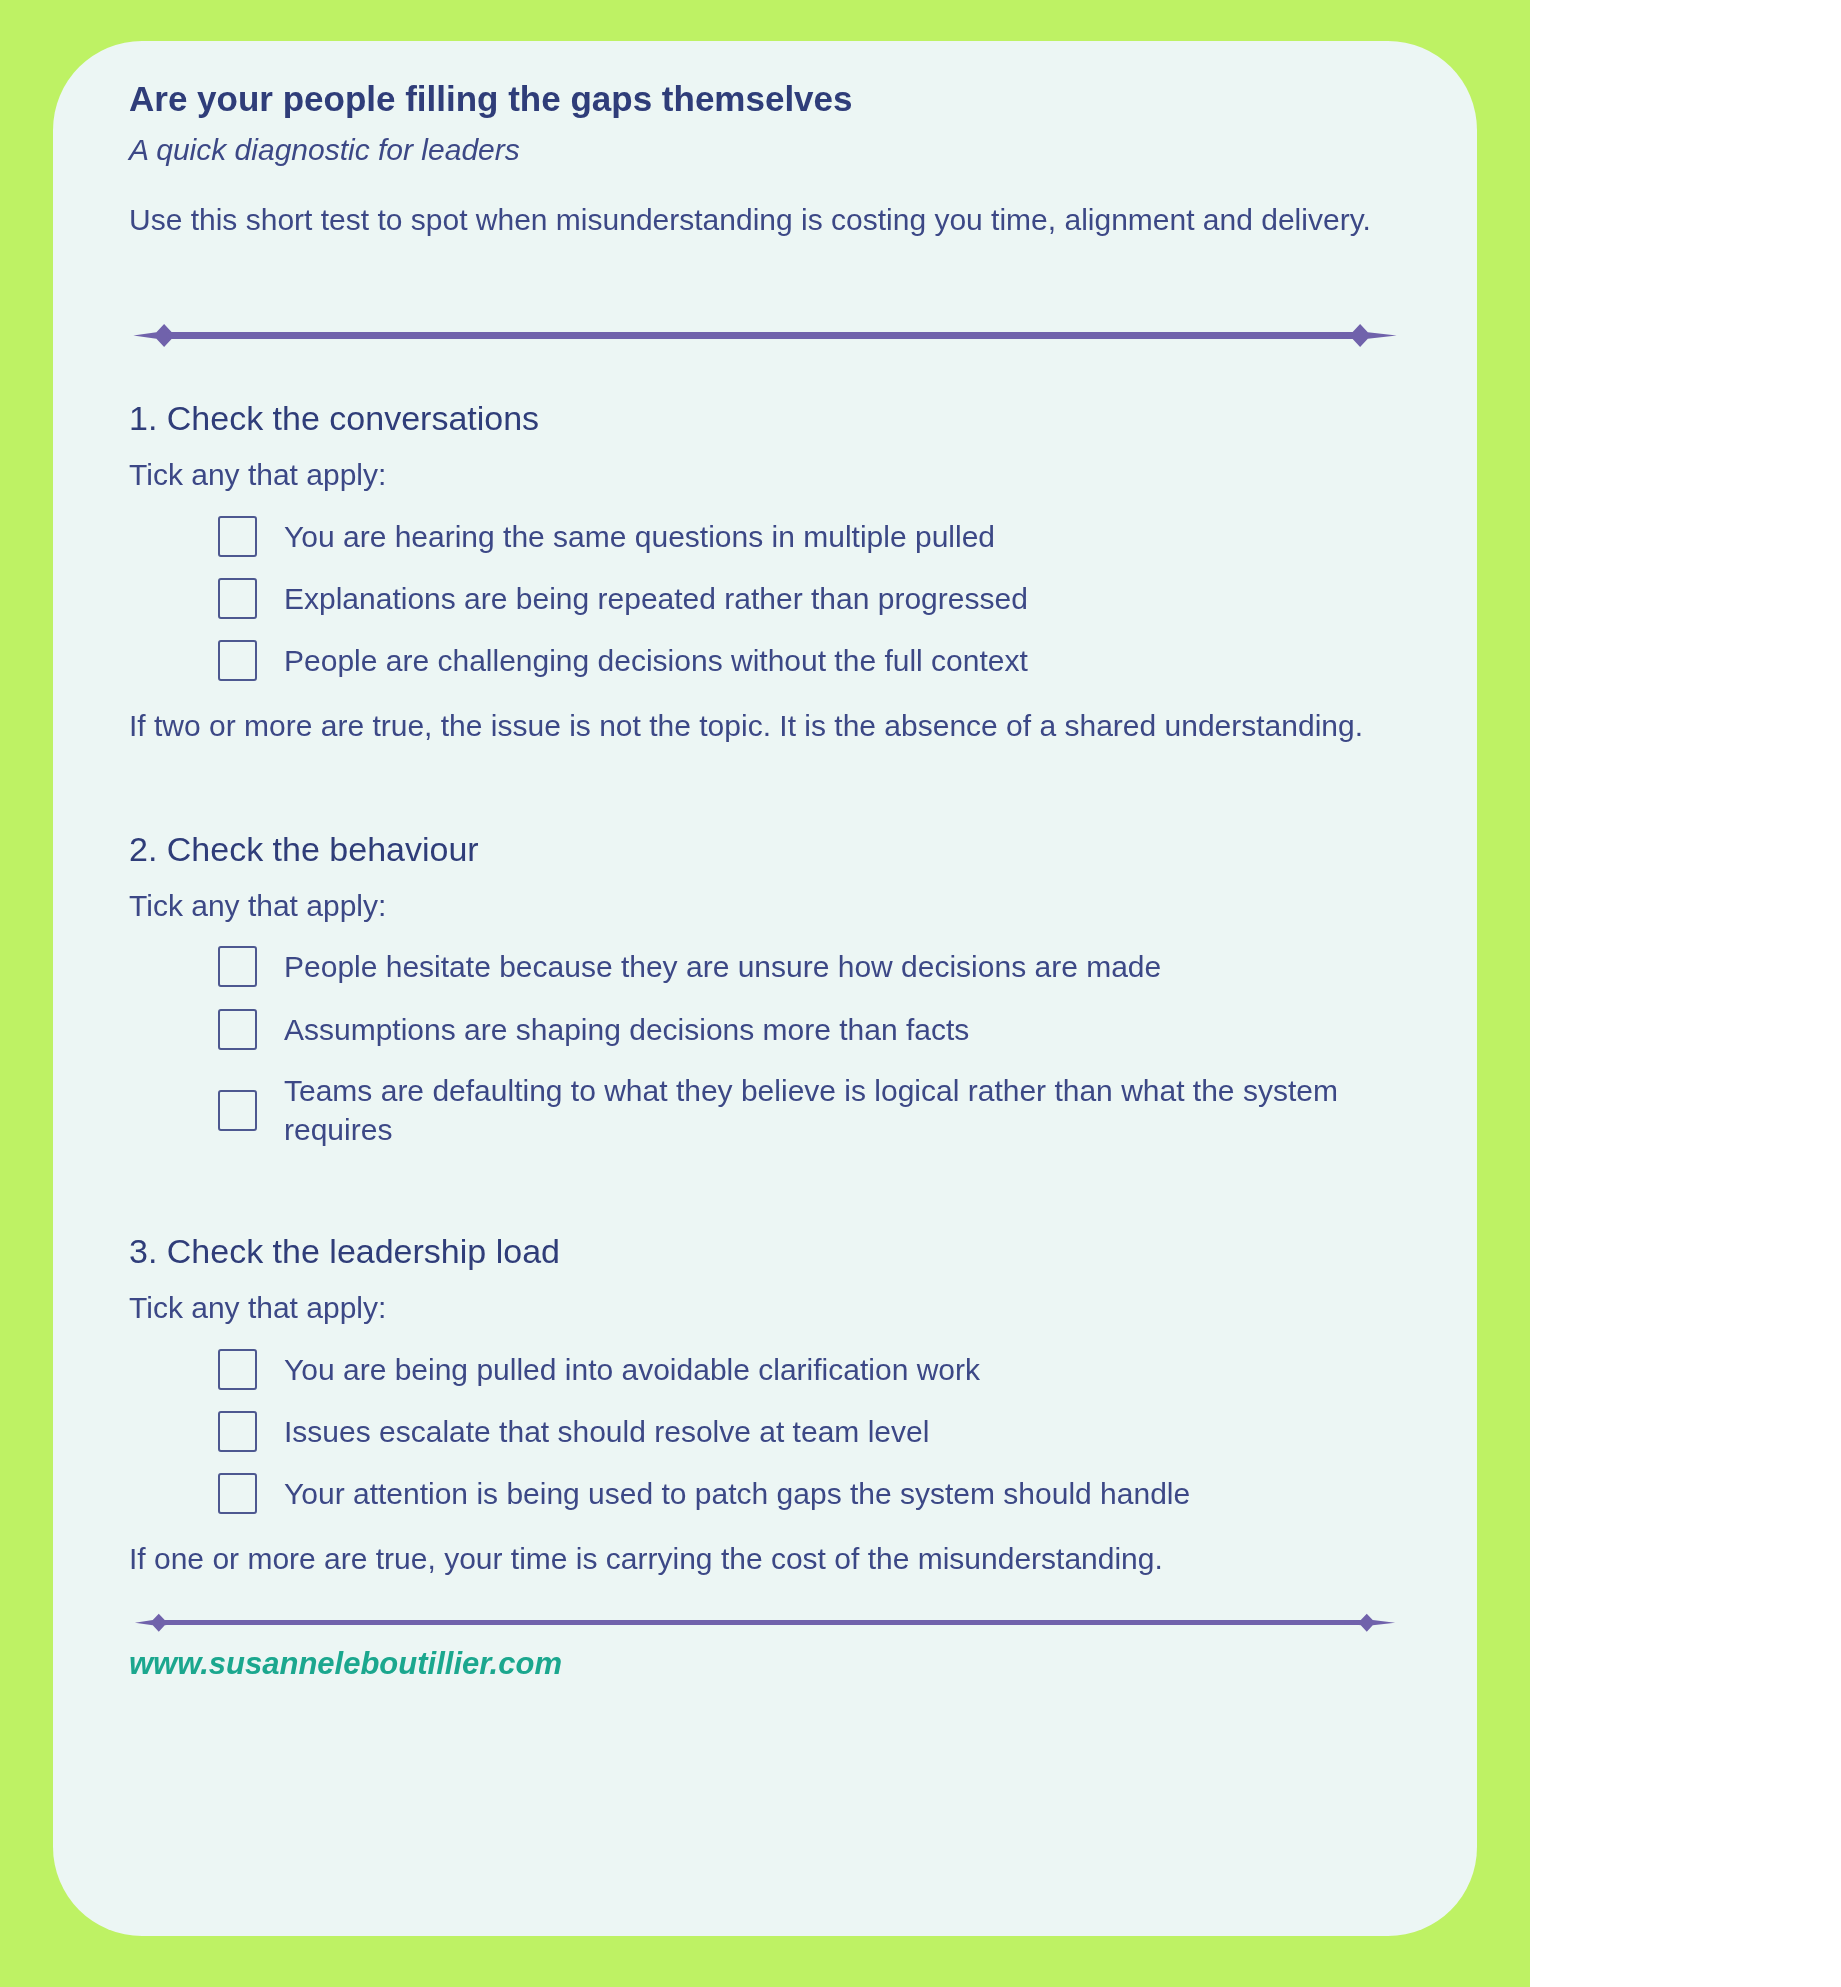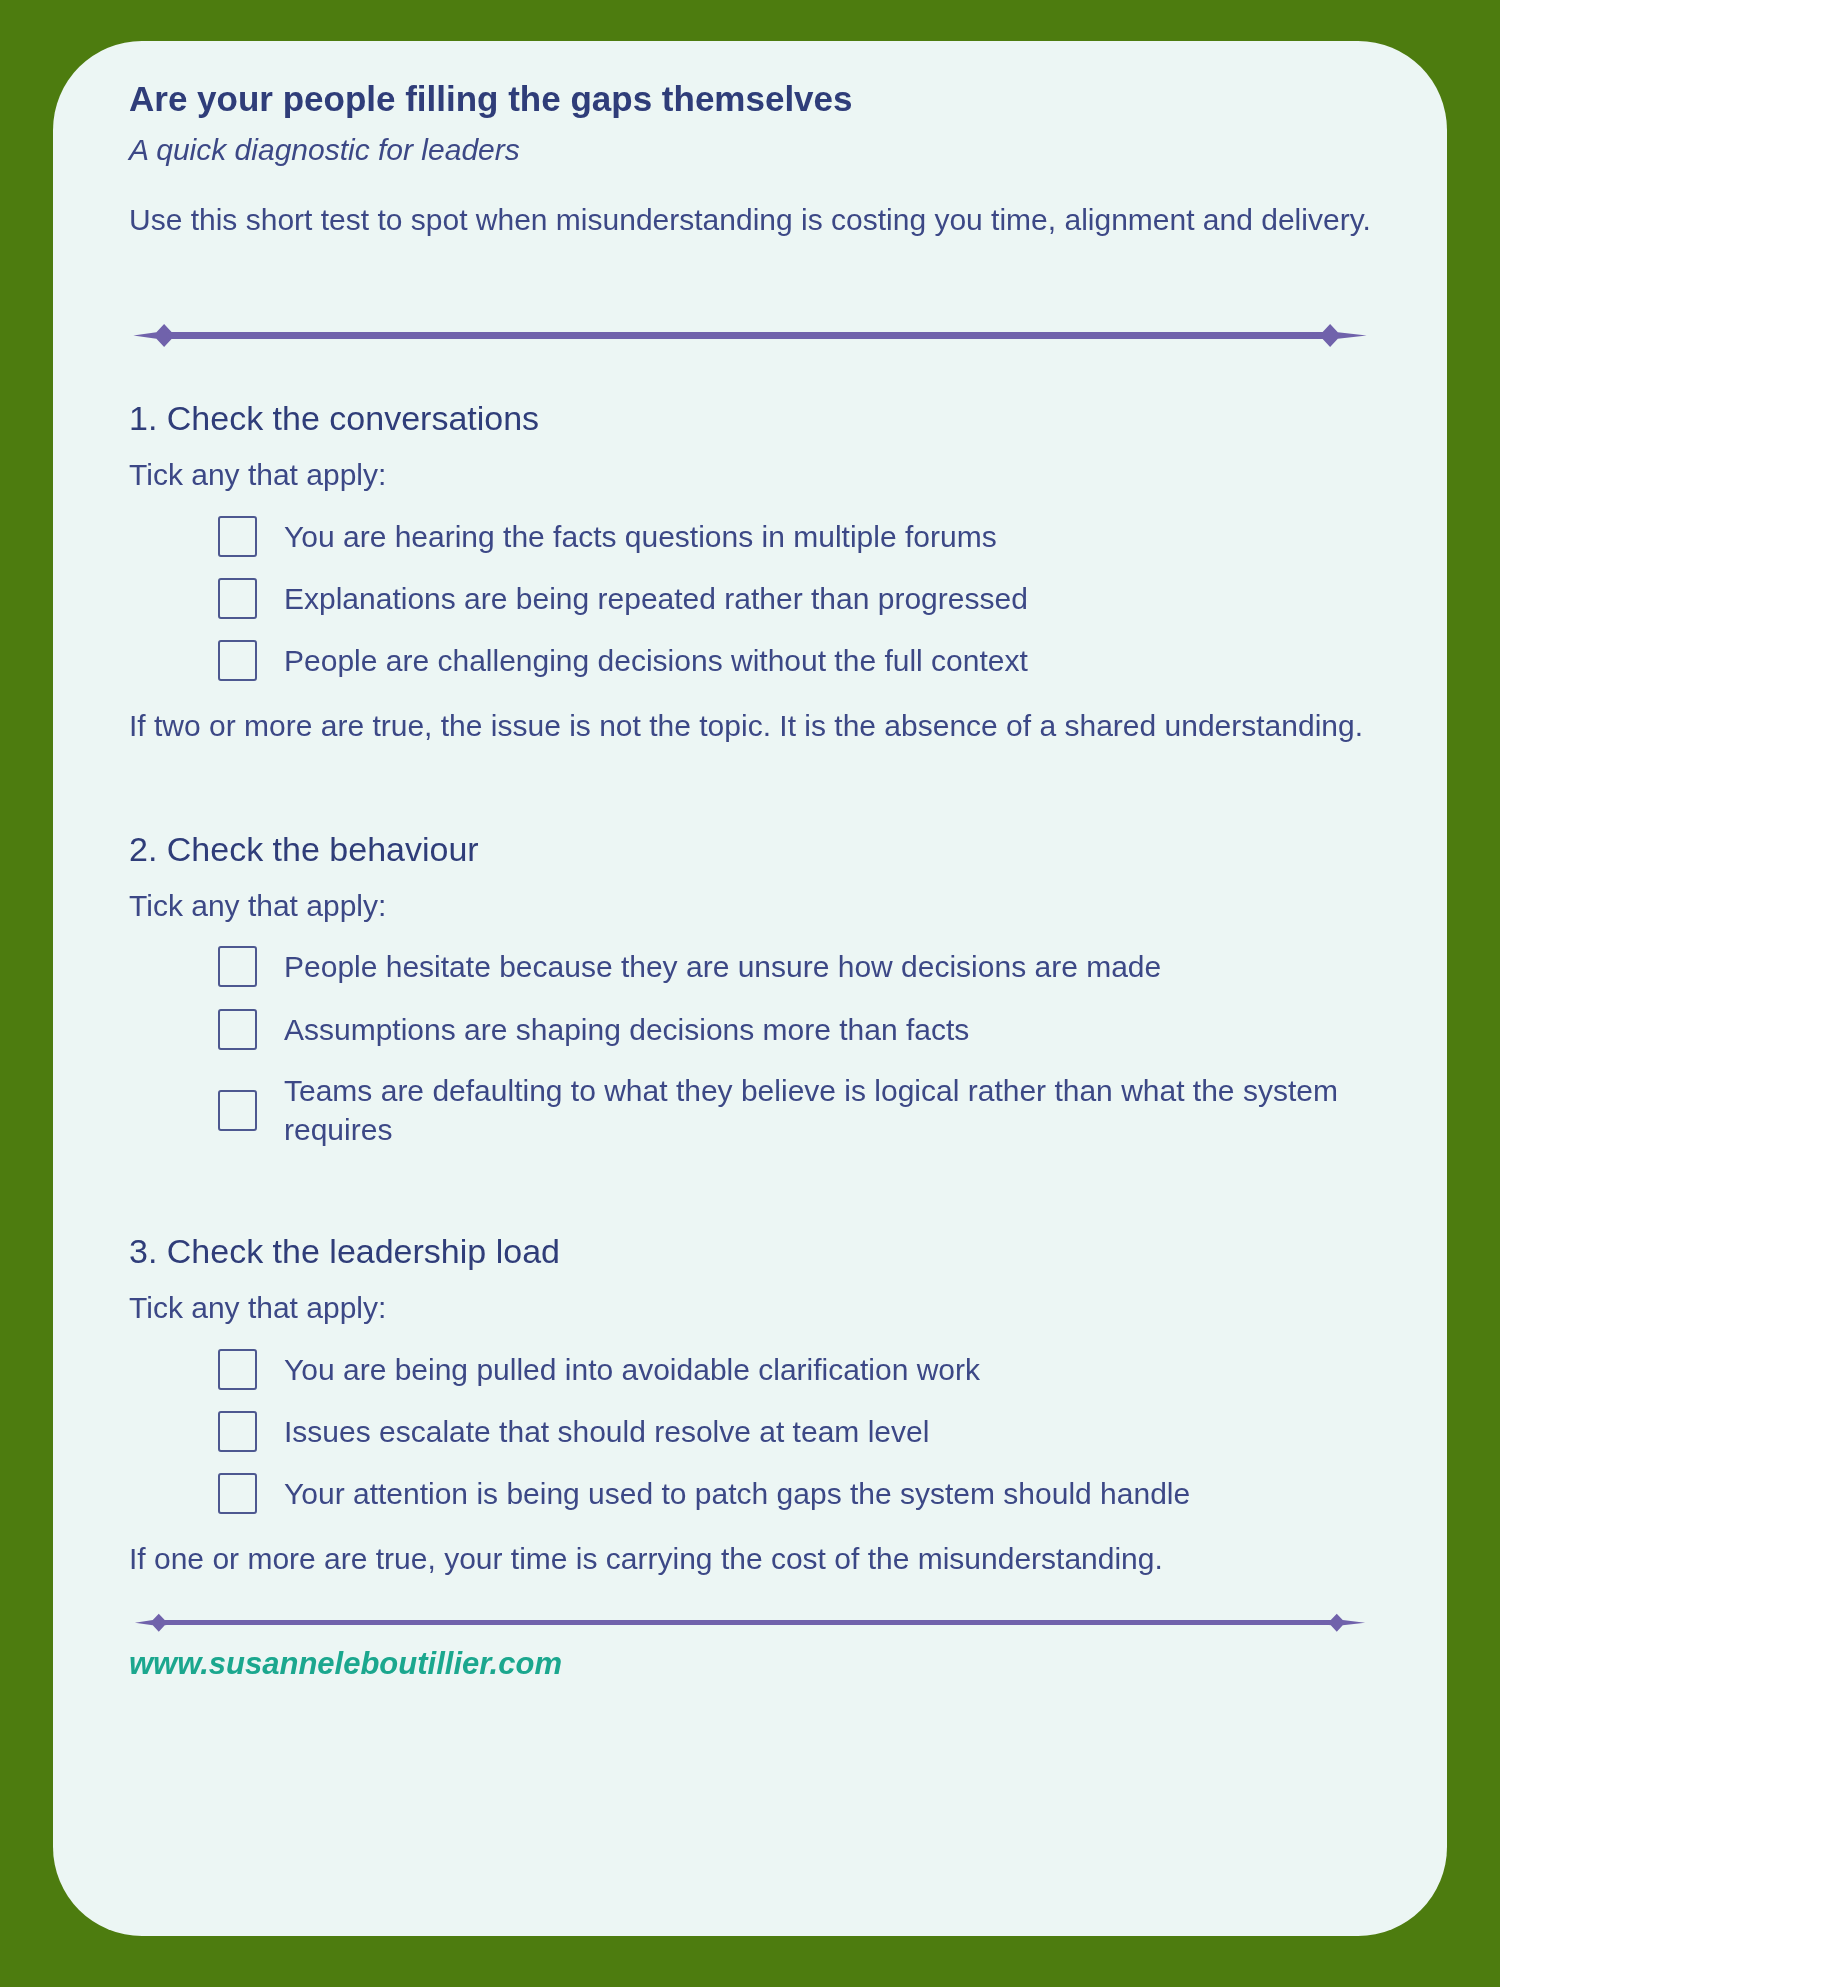--- a/index.html
+++ b/index.html
@@ -5,22 +5,23 @@
   html, body {
     margin: 0;
     padding: 0;
     background: #ffffff;
     font-family: "Liberation Sans", "DejaVu Sans", sans-serif;
   }
   .viewport {
     position: relative;
     width: 1500px;
     height: 1987px;
-    background: #4d7c0f;
+    background: #bef264;
     overflow: hidden;
+    padding-left: 30px;
   }
   .card {
     position: absolute;
     left: 53px;
     top: 41px;
     right: 53px;
     bottom: 51px;
     background: #ecf6f4;
     border-radius: 89px;
     padding: 37px 76px 29px 76px;
@@ -147,21 +148,21 @@
       <svg class="sparkle right" width="68" height="25" viewBox="0 0 70 26">
           <polygon fill="currentColor" points="0,13 24,9.5 32,1 40,9.5 70,13 40,16.5 32,25 24,16.5"></polygon>
         </svg>
     </div>
 
     <section class="checklist">
       <h2 class="section-heading">1. Check the conversations</h2>
       <p class="prompt">Tick any that apply:</p>
       <div class="check-row">
         <span class="box"></span>
-        <span class="label">You are hearing the facts questions in multiple forums</span>
+        <span class="label">You are hearing the same questions in multiple pulled</span>
       </div>
       <div class="check-row">
         <span class="box"></span>
         <span class="label">Explanations are being repeated rather than progressed</span>
       </div>
       <div class="check-row">
         <span class="box"></span>
         <span class="label">People are challenging decisions without the full context</span>
       </div>
       <p class="conclusion">If two or more are true, the issue is not the topic. It is the absence of a shared understanding.</p>

